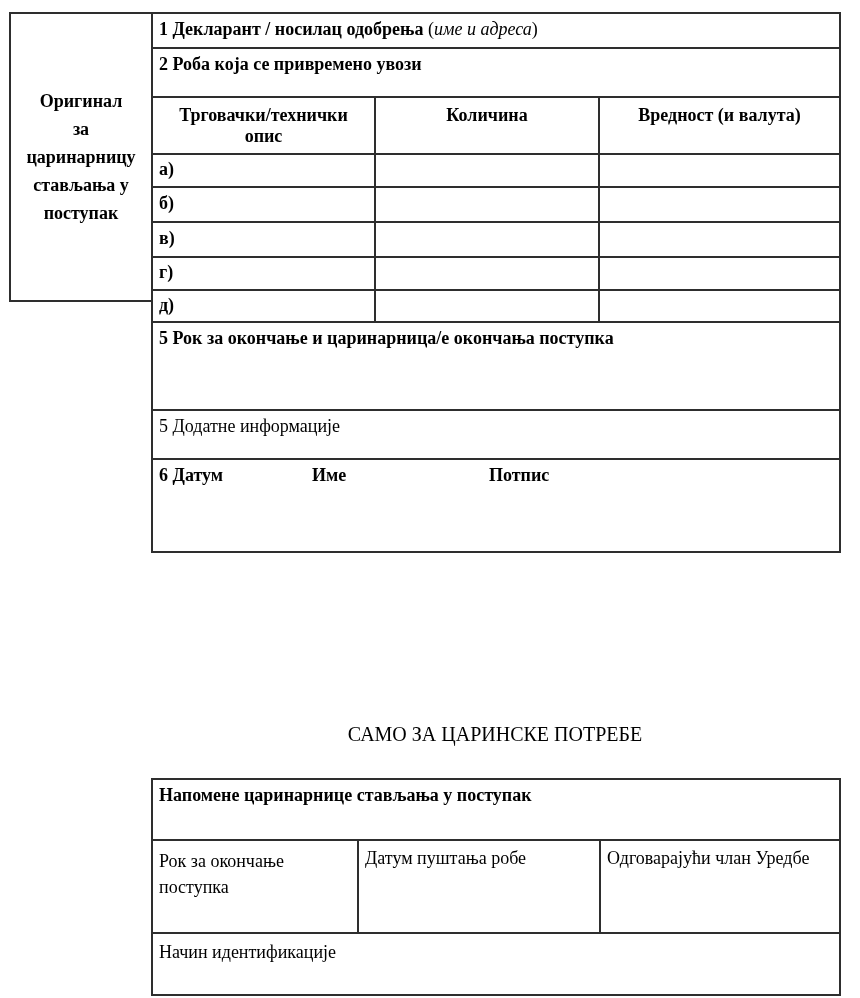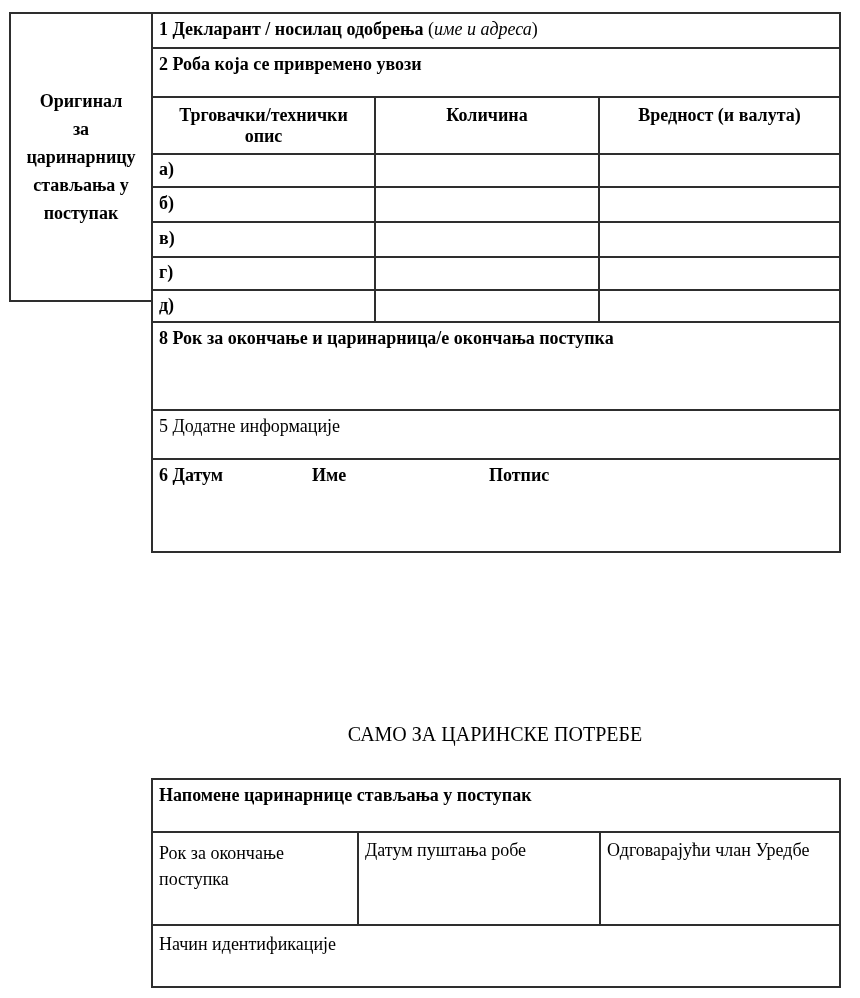--- a/index.html
+++ b/index.html
@@ -64,21 +64,21 @@
   .r-hdr td { height: 57px; padding-top: 7px; }
   .r-a td { height: 33px; padding-top: 4px; }
   .r-b td { height: 35px; padding-top: 5px; }
   .r-v td { height: 35px; padding-top: 5px; }
   .r-g td { height: 33px; padding-top: 4px; }
   .r-d td { height: 32px; padding-top: 4px; }
   .r-f3 td { height: 120px; }
   .r-f4 td { height: 88px; }
   .r-f5 td { height: 49px; }
   .r-f6 td { height: 93px; position: relative; }
-  .c-hdr td { height: 53px; }
+  .c-hdr td { height: 61px; }
   .c-mid td { height: 93px; padding-top: 7px; }
   .c-bot td { height: 62px; padding-top: 8px; }
   
   .f6-name { position: absolute; left: 159px; top: 5px; }
   .f6-sign { position: absolute; left: 336px; top: 5px; }
   
   .caption {
     position: absolute;
     left: 151px;
     top: 723px;
@@ -137,21 +137,21 @@
       <td class="b">г)</td>
       <td></td>
       <td></td>
     </tr>
     <tr class="r-d">
       <td class="b">д)</td>
       <td></td>
       <td></td>
     </tr>
     <tr class="r-f4">
-      <td colspan="3" class="b">8 Рок за окончање и царинарница/е окончања поступка</td>
+      <td colspan="3" class="b">5 Рок за окончање и царинарница/е окончања поступка</td>
     </tr>
     <tr class="r-f5">
       <td colspan="3">5 Додатне информације</td>
     </tr>
     <tr class="r-f6">
       <td colspan="3" class="b">
         <span>6 Датум</span>
         <span class="f6-name">Име</span>
         <span class="f6-sign">Потпис</span>
       </td>

